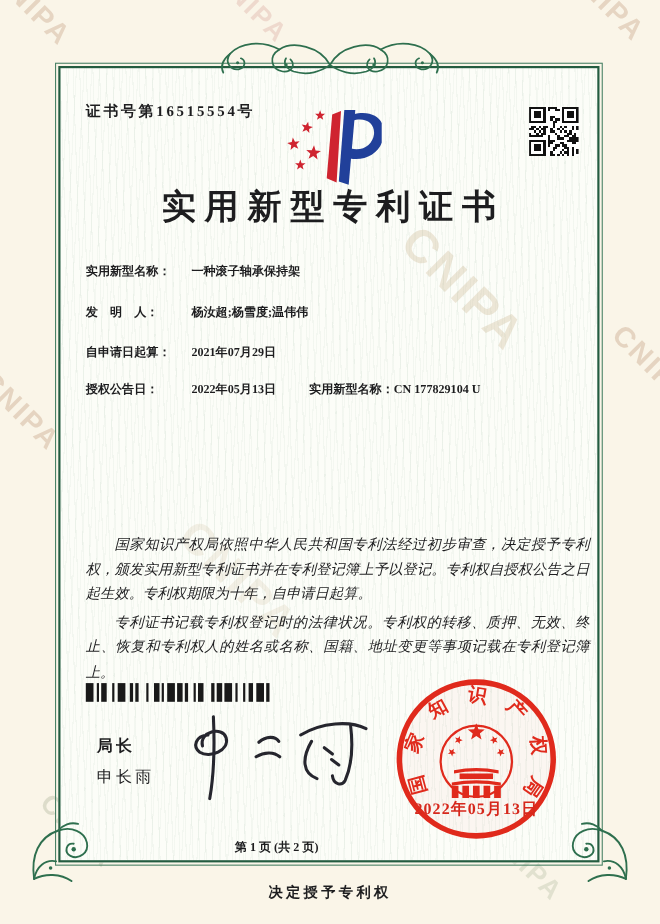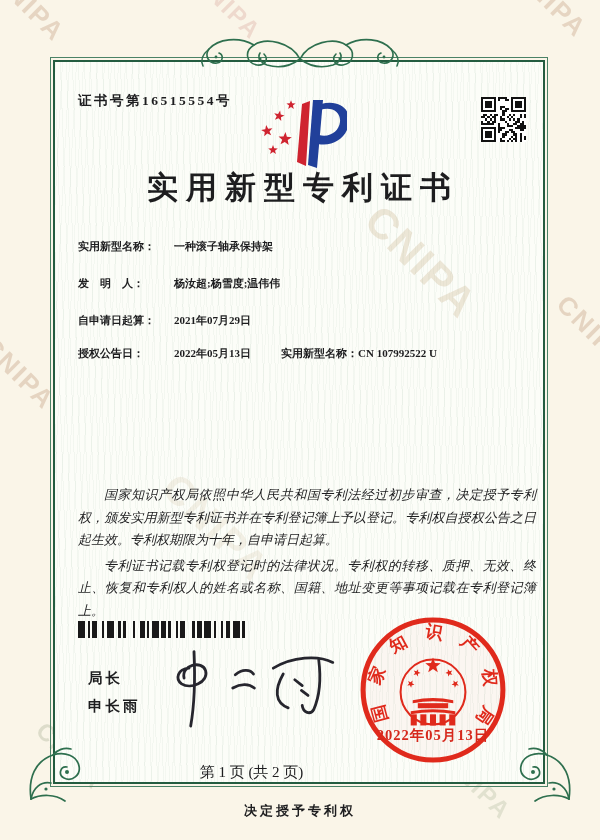--- a/index.html
+++ b/index.html
@@ -30,24 +30,24 @@
   .row{height:37px;font-size:11px;font-weight:600;white-space:nowrap;}
   .row .lbl{display:inline-block;width:96px;}
   .grant{margin-top:-4px;}
   .grant .pair2{margin-left:30px;}
   .paras{left:78px;top:484px;width:458px;font-size:13px;line-height:22.5px;
       text-align:justify;font-weight:500;font-style:italic;}
   .paras p{margin:0 0 3px 0;text-indent:2em;}
   .barcode{left:78px;top:621px;width:167px;height:17px;font-size:0;}
   .barcode span{display:inline-block;height:100%;}
   .commissioner{left:88px;top:669px;font-size:14.5px;font-weight:700;letter-spacing:3px;}
-  .commissioner-name{left:88px;top:697px;font-size:14.5px;font-weight:700;letter-spacing:3px;}
+  .commissioner-name{left:88px;top:697px;font-size:14.5px;font-weight:400;letter-spacing:3px;}
   .seal-date{left:356px;top:726px;width:154px;text-align:center;
       color:#d6281c;font-size:14.5px;font-weight:700;letter-spacing:1px;}
-  .page-info{left:50px;top:763px;width:403px;text-align:center;font-size:15px;font-weight:400;}
+  .page-info{left:50px;top:763px;width:403px;text-align:center;font-size:11px;font-weight:700;}
   .footer-note{left:0;top:802px;width:600px;text-align:center;font-size:13px;font-weight:700;letter-spacing:3px;}
   svg{display:block;}
 </style>
 </head>
 <body>
 
 <div class="wm" style="left:-16px;top:-10px;font-size:26px;color:rgba(199,166,138,.40)">CNIPA</div>
 <div class="wm" style="left:186px;top:-8px;font-size:24px;color:rgba(214,160,150,.32)">CNIPA</div>
 <div class="wm" style="left:506px;top:-14px;font-size:26px;color:rgba(199,166,138,.40)">CNIPA</div>
 <div class="wm" style="left:-26px;top:358px;font-size:26px;color:rgba(199,166,138,.42)">CNIPA</div>
@@ -243,21 +243,21 @@
   <div class="row">
     <span class="lbl">实用新型名称：</span><span>一种滚子轴承保持架</span>
   </div>
   <div class="row">
     <span class="lbl">发　明　人：</span><span>杨汝超;杨雪度;温伟伟</span>
   </div>
   <div class="row">
     <span class="lbl">自申请日起算：</span><span>2021年07月29日</span>
   </div>
   <div class="row grant">
-    <span class="lbl">授权公告日：</span><span>2022年05月13日</span><span class="pair2">实用新型名称：</span><span>CN 107992522 U</span>
+    <span class="lbl">授权公告日：</span><span>2022年05月13日</span><span class="pair2">实用新型名称：</span><span>CN 177829104 U</span>
   </div>
 </div>
 
 <div class="abs paras">
   <p>国家知识产权局依照中华人民共和国专利法经过初步审查，决定授予专利权，颁发实用新型专利证书并在专利登记簿上予以登记。专利权自授权公告之日起生效。专利权期限为十年，自申请日起算。</p>
   <p>专利证书记载专利权登记时的法律状况。专利权的转移、质押、无效、终止、恢复和专利权人的姓名或名称、国籍、地址变更等事项记载在专利登记簿上。</p>
 </div>
 
 <div class="abs barcode" id="barcode"><span style="width: 7.15714px; background: rgb(25, 25, 25);"></span><span style="width: 2.38571px; background: transparent;"></span><span style="width: 2.38571px; background: rgb(25, 25, 25);"></span><span style="width: 2.38571px; background: transparent;"></span><span style="width: 4.77143px; background: rgb(25, 25, 25);"></span><span style="width: 4.77143px; background: transparent;"></span><span style="width: 2.38571px; background: rgb(25, 25, 25);"></span><span style="width: 2.38571px; background: transparent;"></span><span style="width: 7.15714px; background: rgb(25, 25, 25);"></span><span style="width: 4.77143px; background: transparent;"></span><span style="width: 2.38571px; background: rgb(25, 25, 25);"></span><span style="width: 2.38571px; background: transparent;"></span><span style="width: 2.38571px; background: rgb(25, 25, 25);"></span><span style="width: 7.15714px; background: transparent;"></span><span style="width: 2.38571px; background: rgb(25, 25, 25);"></span><span style="width: 4.77143px; background: transparent;"></span><span style="width: 4.77143px; background: rgb(25, 25, 25);"></span><span style="width: 2.38571px; background: transparent;"></span><span style="width: 2.38571px; background: rgb(25, 25, 25);"></span><span style="width: 2.38571px; background: transparent;"></span><span style="width: 7.15714px; background: rgb(25, 25, 25);"></span><span style="width: 2.38571px; background: transparent;"></span><span style="width: 4.77143px; background: rgb(25, 25, 25);"></span><span style="width: 2.38571px; background: transparent;"></span><span style="width: 2.38571px; background: rgb(25, 25, 25);"></span><span style="width: 4.77143px; background: transparent;"></span><span style="width: 2.38571px; background: rgb(25, 25, 25);"></span><span style="width: 2.38571px; background: transparent;"></span><span style="width: 4.77143px; background: rgb(25, 25, 25);"></span><span style="width: 7.15714px; background: transparent;"></span><span style="width: 2.38571px; background: rgb(25, 25, 25);"></span><span style="width: 2.38571px; background: transparent;"></span><span style="width: 4.77143px; background: rgb(25, 25, 25);"></span><span style="width: 2.38571px; background: transparent;"></span><span style="width: 7.15714px; background: rgb(25, 25, 25);"></span><span style="width: 2.38571px; background: transparent;"></span><span style="width: 2.38571px; background: rgb(25, 25, 25);"></span><span style="width: 4.77143px; background: transparent;"></span><span style="width: 2.38571px; background: rgb(25, 25, 25);"></span><span style="width: 2.38571px; background: transparent;"></span><span style="width: 4.77143px; background: rgb(25, 25, 25);"></span><span style="width: 2.38571px; background: transparent;"></span><span style="width: 7.15714px; background: rgb(25, 25, 25);"></span><span style="width: 2.38571px; background: transparent;"></span><span style="width: 2.38571px; background: rgb(25, 25, 25);"></span></div>
 

